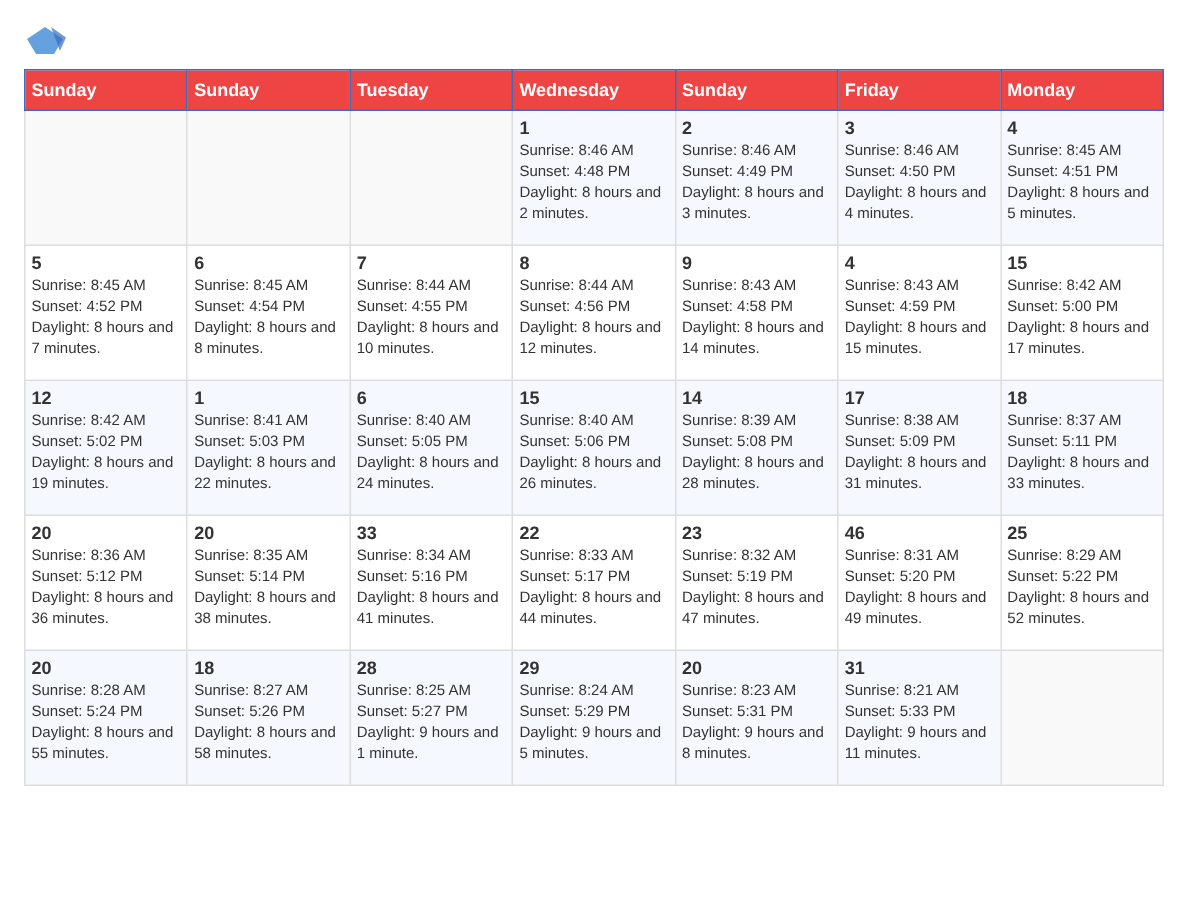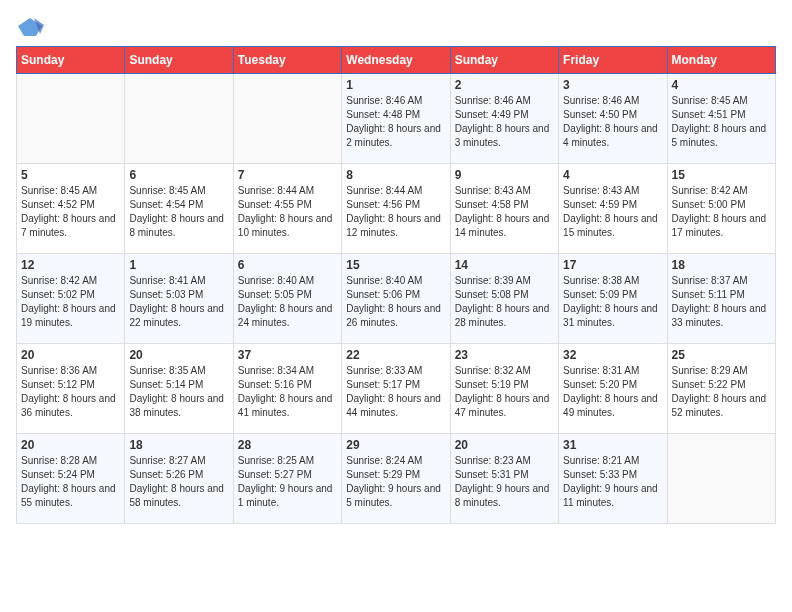--- a/index.html
+++ b/index.html
@@ -238,39 +238,39 @@
           Sunrise: 8:36 AM<br>Sunset: 5:12 PM<br>Daylight: 8 hours and 36 minutes.
         </div>
         </td>
         <td>
           <span class="day-num">20</span>
         <div class="cell-detail">
           Sunrise: 8:35 AM<br>Sunset: 5:14 PM<br>Daylight: 8 hours and 38 minutes.
         </div>
         </td>
         <td>
-          <span class="day-num">37</span>
+          <span class="day-num">33</span>
         <div class="cell-detail">
           Sunrise: 8:34 AM<br>Sunset: 5:16 PM<br>Daylight: 8 hours and 41 minutes.
         </div>
         </td>
         <td>
           <span class="day-num">22</span>
         <div class="cell-detail">
           Sunrise: 8:33 AM<br>Sunset: 5:17 PM<br>Daylight: 8 hours and 44 minutes.
         </div>
         </td>
         <td>
           <span class="day-num">23</span>
         <div class="cell-detail">
           Sunrise: 8:32 AM<br>Sunset: 5:19 PM<br>Daylight: 8 hours and 47 minutes.
         </div>
         </td>
         <td>
-          <span class="day-num">32</span>
+          <span class="day-num">46</span>
         <div class="cell-detail">
           Sunrise: 8:31 AM<br>Sunset: 5:20 PM<br>Daylight: 8 hours and 49 minutes.
         </div>
         </td>
         <td>
           <span class="day-num">25</span>
         <div class="cell-detail">
           Sunrise: 8:29 AM<br>Sunset: 5:22 PM<br>Daylight: 8 hours and 52 minutes.
         </div>
         </td>

